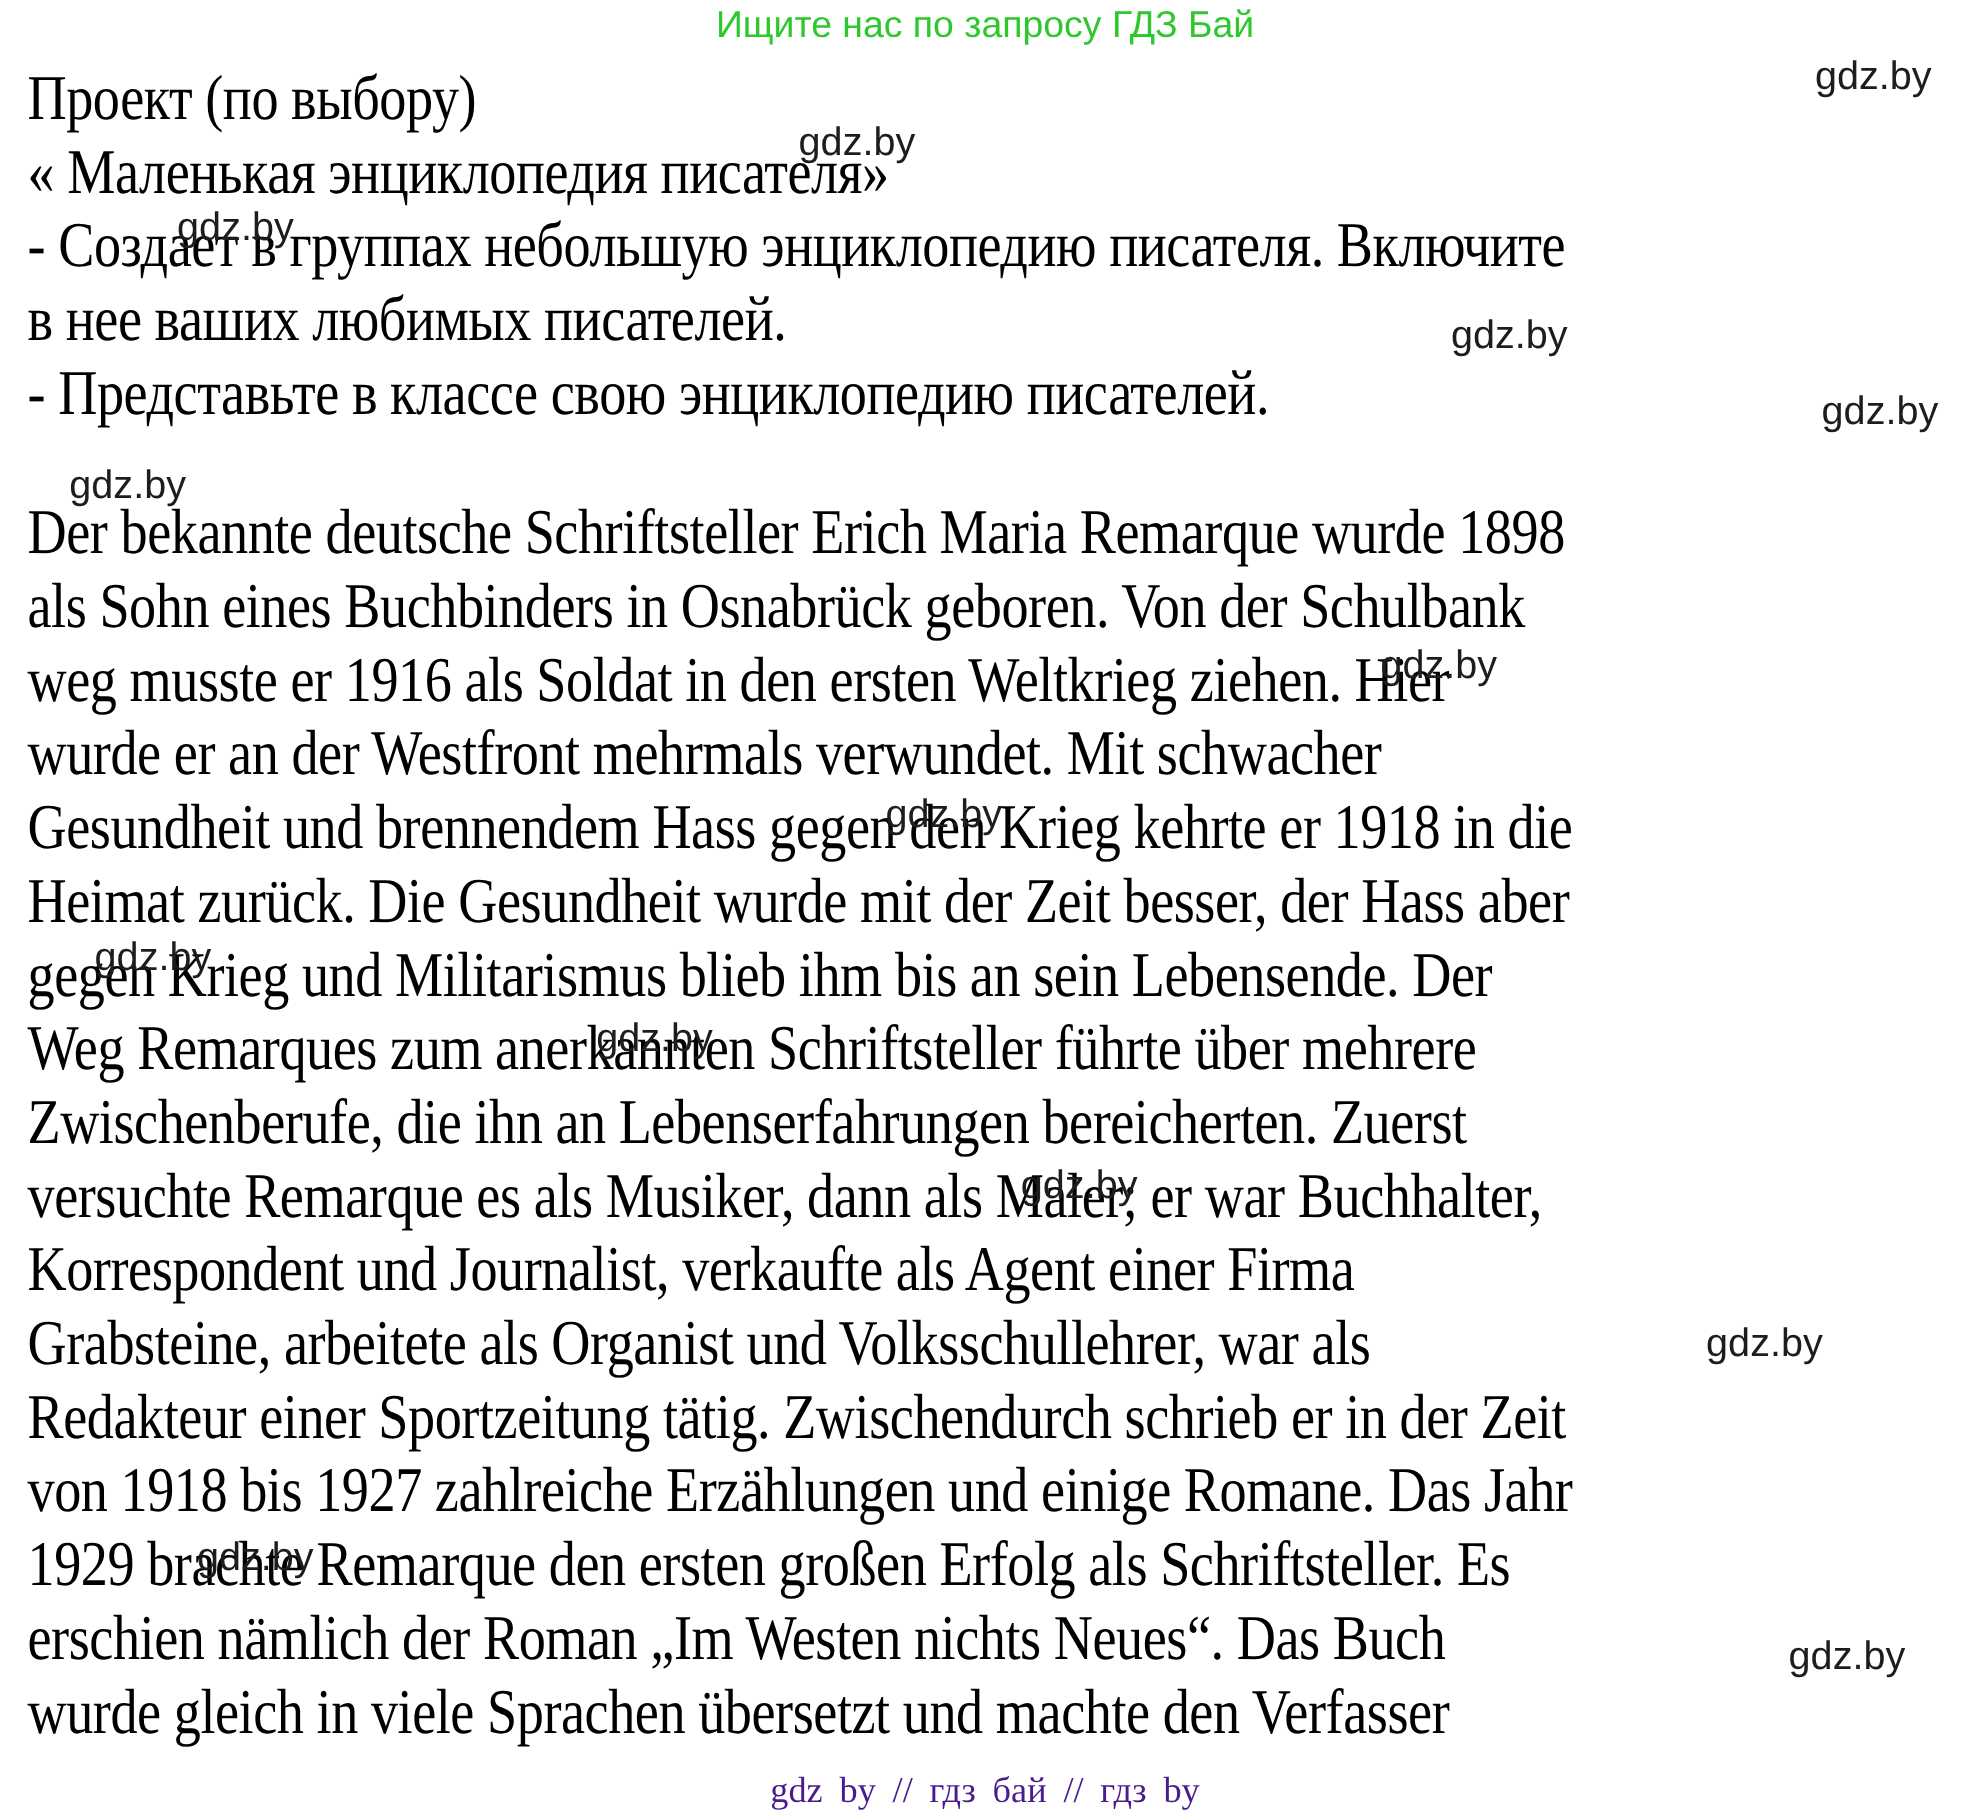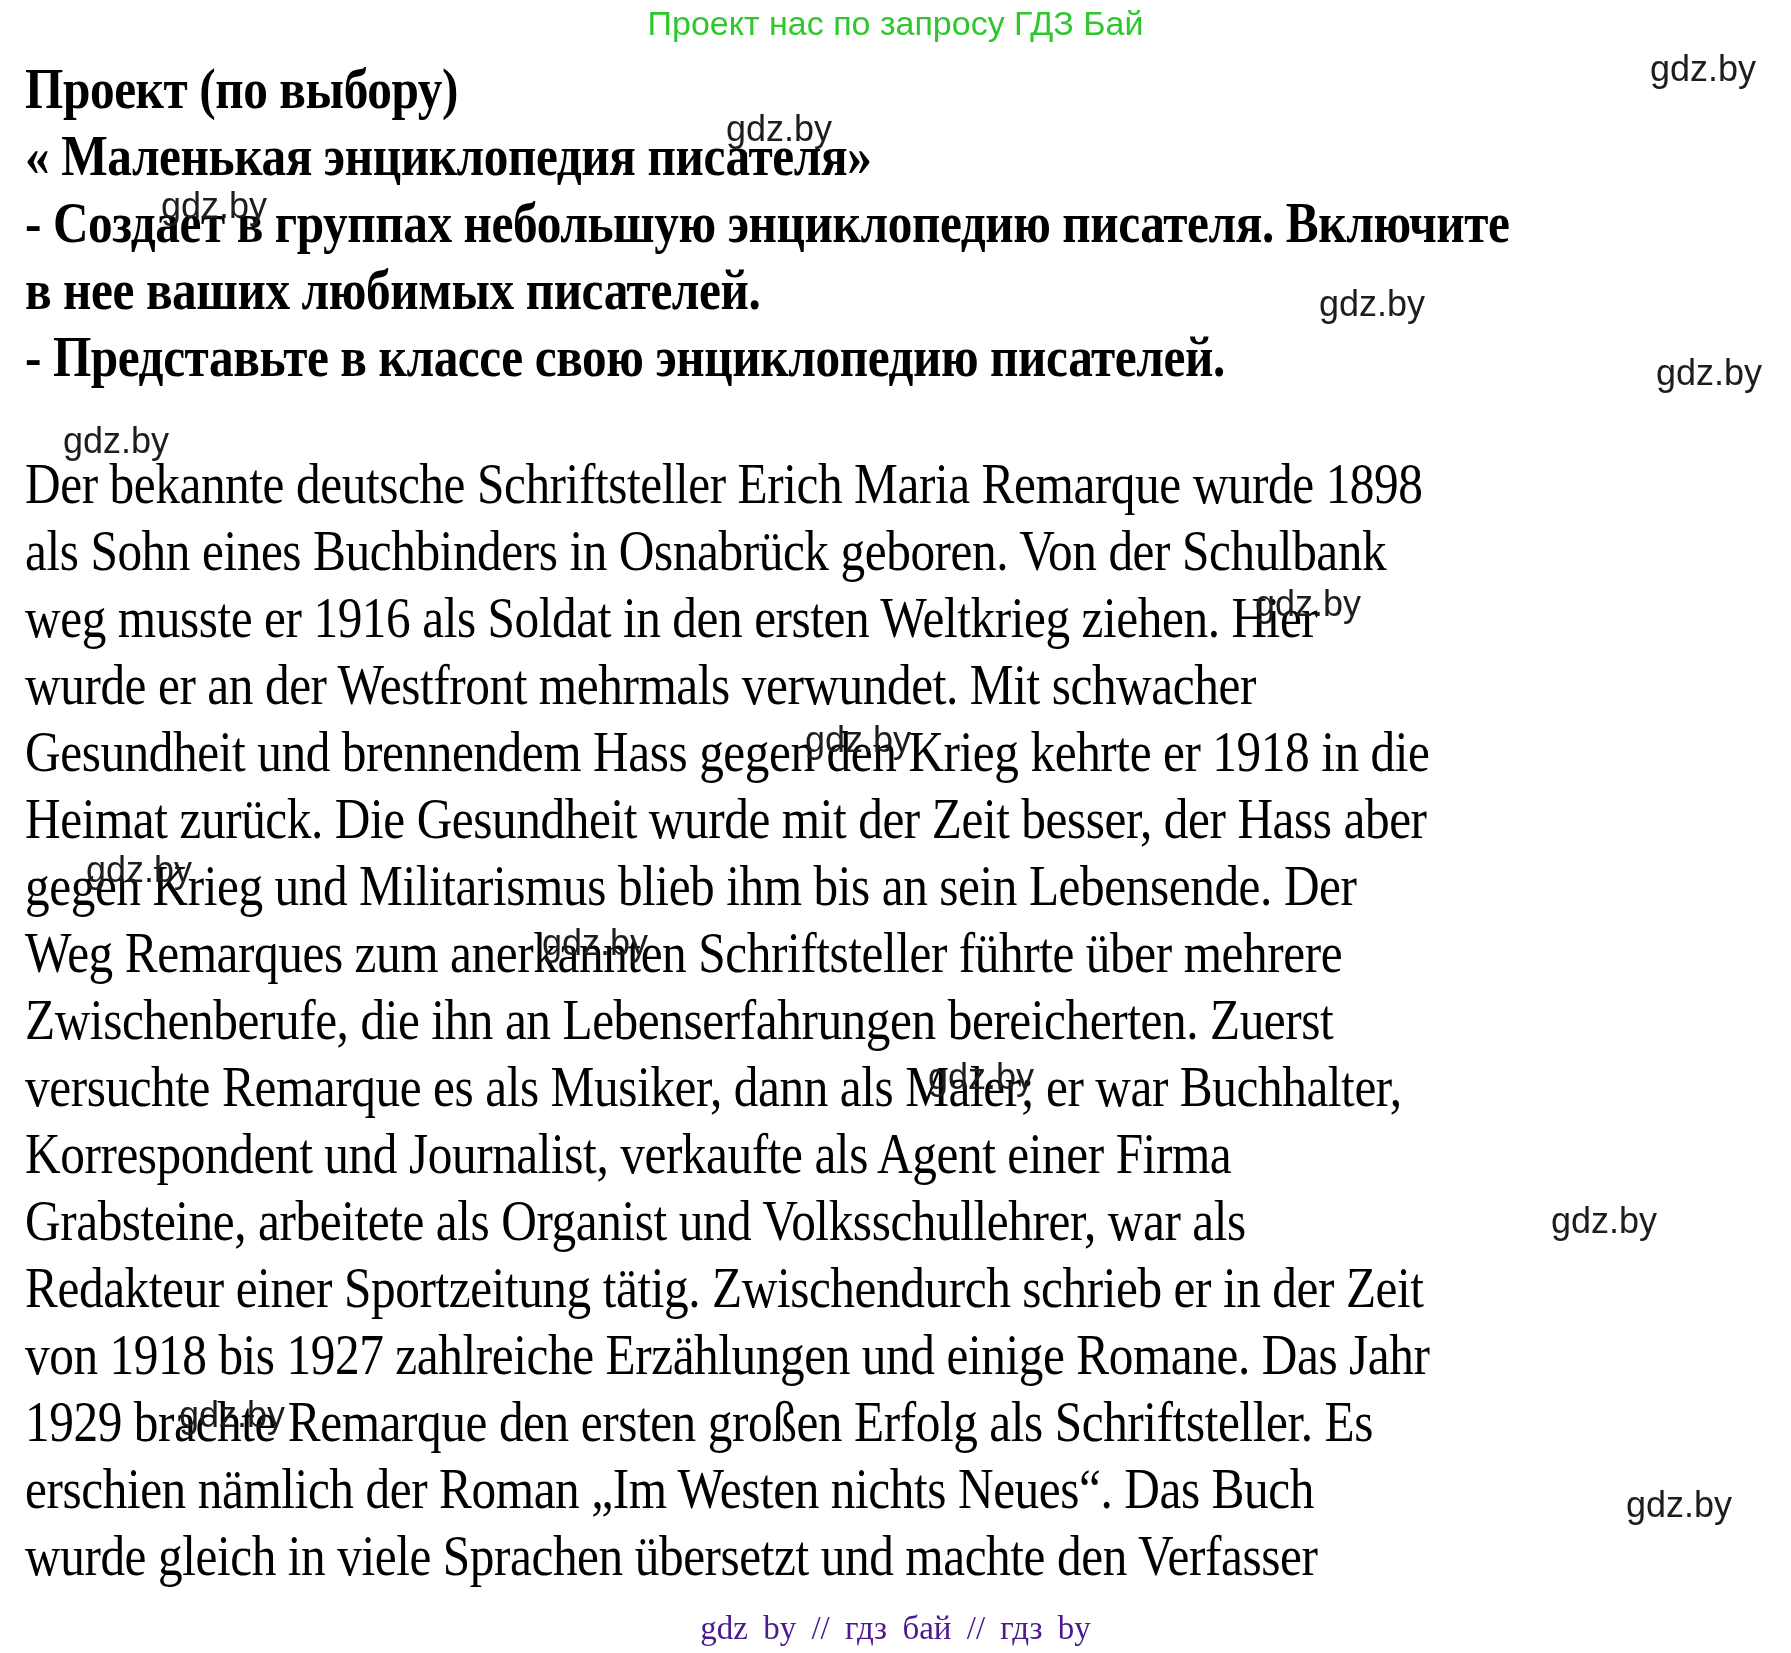--- a/index.html
+++ b/index.html
@@ -22,21 +22,21 @@
     text-align: center;
     font-family: "Liberation Sans", sans-serif;
     font-size: 34px;
     font-weight: 400;
     color: #2ec82e;
   }
   .text-block {
     position: absolute;
     left: 25px;
   }
-  .task-block { top: 55px; font-weight: bold; }
+  .task-block { top: 55px; }
   .answer-block { top: 450px; }
   .text-line {
     font-family: "Liberation Serif", serif;
     font-size: 58px;
     line-height: 67px;
     letter-spacing: -0.5px;
     color: #000000;
     white-space: nowrap;
     transform: scaleX(0.85);
     transform-origin: 0 0;
@@ -56,21 +56,21 @@
     text-align: center;
     font-family: Liberation Serif, serif;
     font-size: 33px;
     color: #4b1a8e;
     word-spacing: 7px;
   }
 </style>
 </head>
 <body>
 
-<div class="promo-banner">Проект нас по запросу ГДЗ Бай</div>
+<div class="promo-banner">Ищите нас по запросу ГДЗ Бай</div>
 
 <div class="text-block task-block">
     <div class="text-line">Проект (по выбору)</div>
     <div class="text-line">« Маленькая энциклопедия писателя»</div>
     <div class="text-line">- Создает в группах небольшую энциклопедию писателя. Включите</div>
     <div class="text-line">в нее ваших любимых писателей.</div>
     <div class="text-line">- Представьте в классе свою энциклопедию писателей.</div>
   </div>
 
 <div class="text-block answer-block">

